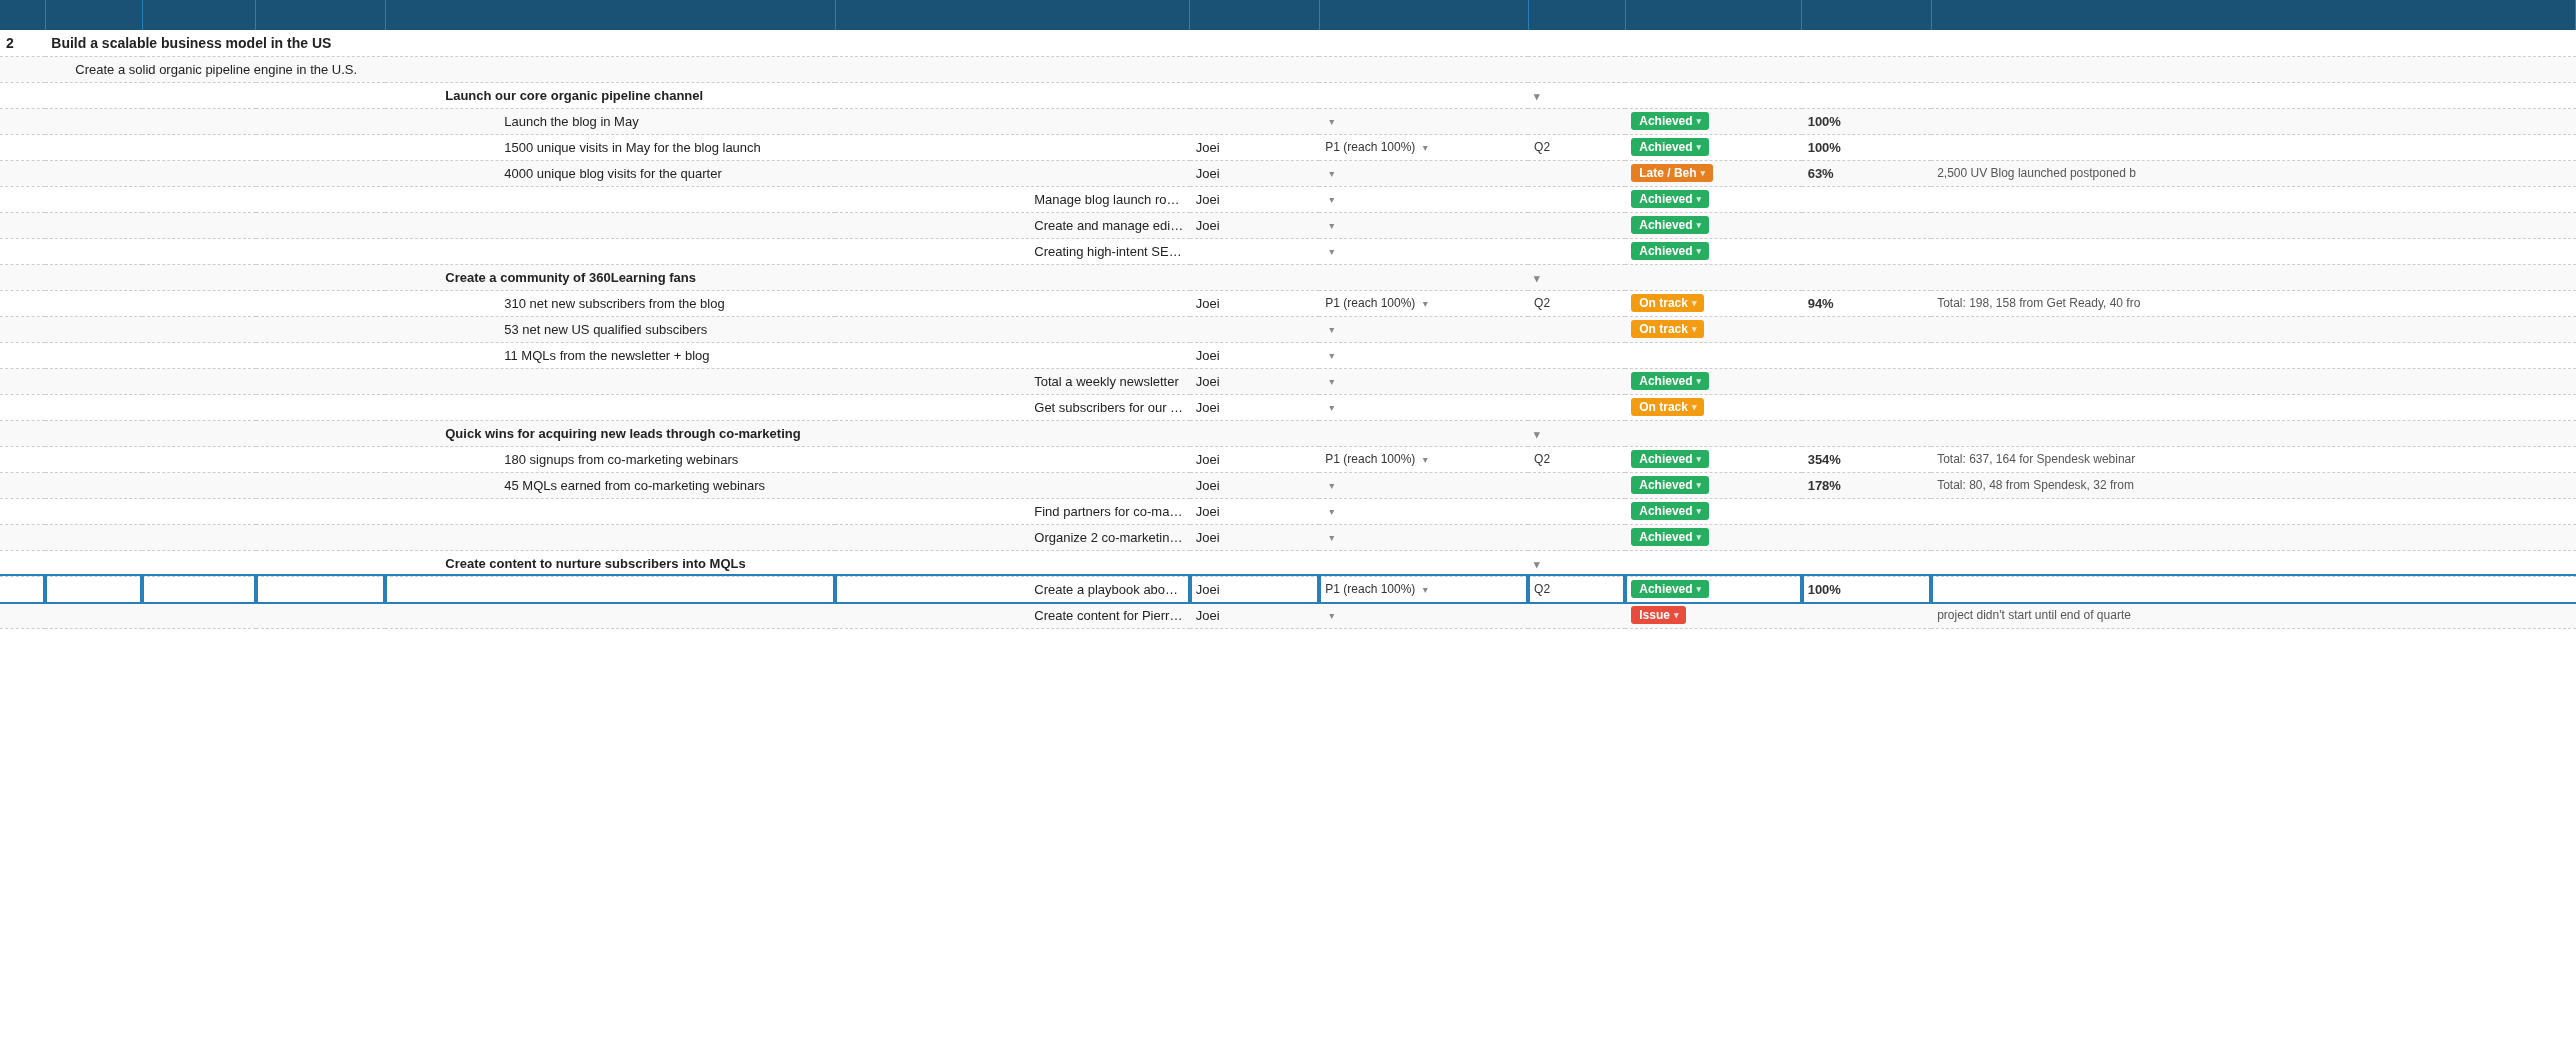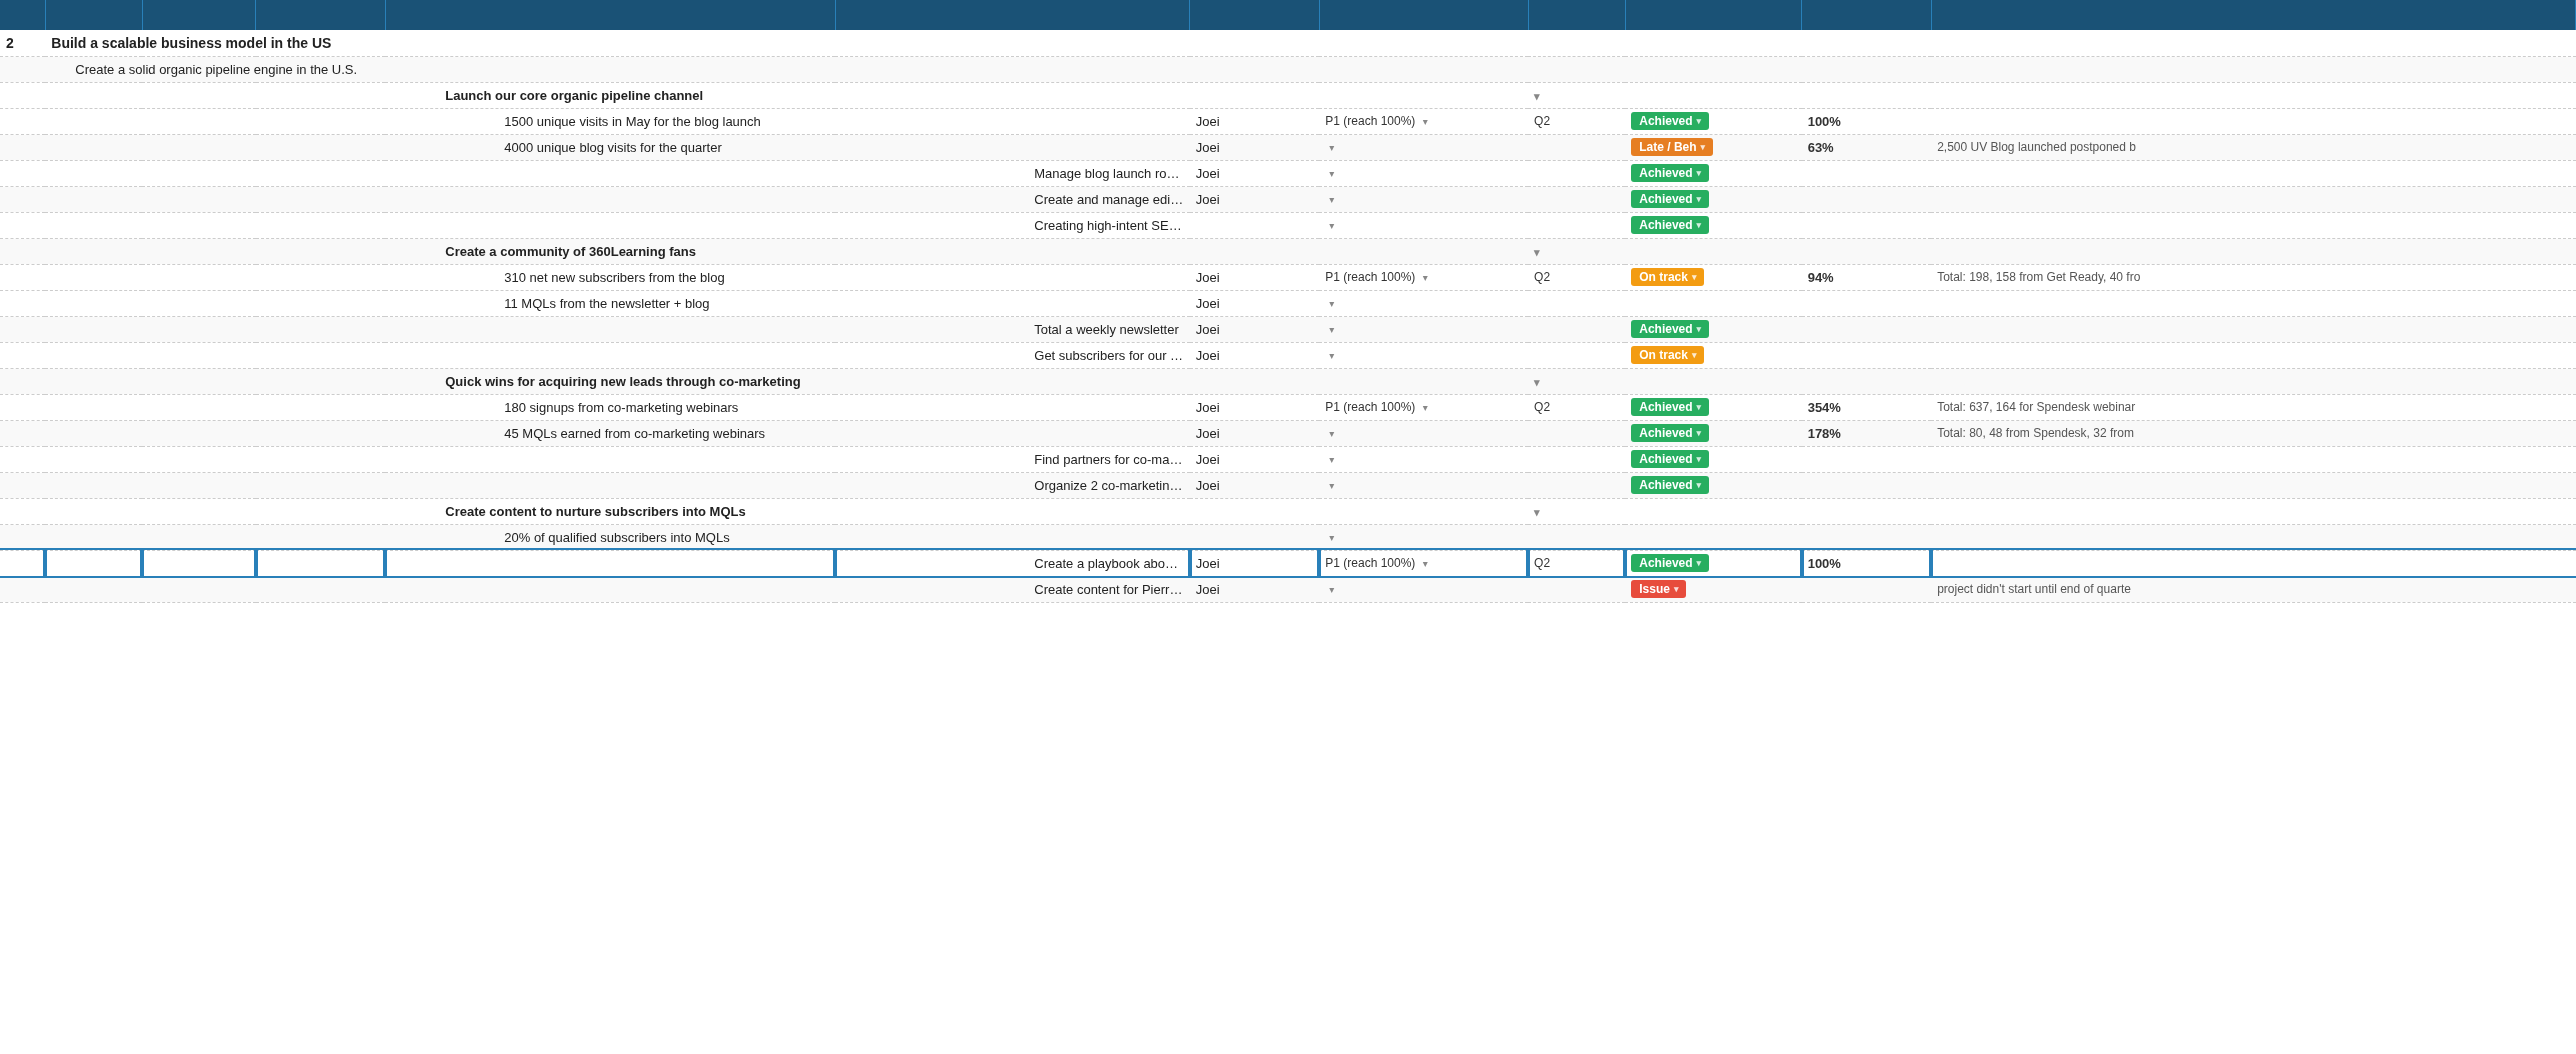--- a/index.html
+++ b/index.html
@@ -160,20 +160,34 @@
       <td></td>
       <td style="padding-left: 60px;; font-weight:bold;">Launch our core organic pipeline channel</td>
       <td></td>
       <td></td>
       <td></td>
       <td><span style="color:#888; font-size:11px;">▾</span></td>
       <td></td>
       <td></td>
       <td></td>
     </tr>
+      <tr class="row-even">
+      <td></td>
+      <td></td>
+      <td></td>
+      <td></td>
+      <td style="padding-left: 119px;">Launch the blog in May</td>
+                 <td></td>
+      <td></td>
+      <td style="font-size:12px; color:#333;"><span class="dropdown-arrow">▾</span></td>
+      <td style="font-size:12px; color:#333;"></td>
+      <td><span class="badge badge-achieved">Achieved <span class="badge-arrow">▾</span></span></td>
+      <td class="completion-pct">100%</td>
+      <td class="comment-text"></td>
+    </tr>
       <tr class="row-odd">
       <td></td>
       <td></td>
       <td></td>
       <td></td>
       <td style="padding-left: 119px;">1500 unique visits in May for the blog launch</td>
                  <td></td>
       <td>Joei</td>
       <td style="font-size:12px; color:#333;">P1 (reach 100%) <span class="dropdown-arrow">▾</span></td>
       <td style="font-size:12px; color:#333;">Q2</td>
@@ -258,20 +272,34 @@
       <td></td>
       <td style="padding-left: 119px;">310 net new subscribers from the blog</td>
                  <td></td>
       <td>Joei</td>
       <td style="font-size:12px; color:#333;">P1 (reach 100%) <span class="dropdown-arrow">▾</span></td>
       <td style="font-size:12px; color:#333;">Q2</td>
       <td><span class="badge badge-ontrack">On track <span class="badge-arrow">▾</span></span></td>
       <td class="completion-pct">94%</td>
       <td class="comment-text">Total: 198, 158 from Get Ready, 40 fro</td>
     </tr>
+      <tr class="row-even">
+      <td></td>
+      <td></td>
+      <td></td>
+      <td></td>
+      <td style="padding-left: 119px;">53 net new US qualified subscibers</td>
+                 <td></td>
+      <td></td>
+      <td style="font-size:12px; color:#333;"><span class="dropdown-arrow">▾</span></td>
+      <td style="font-size:12px; color:#333;"></td>
+      <td><span class="badge badge-ontrack">On track <span class="badge-arrow">▾</span></span></td>
+      <td class="completion-pct"></td>
+      <td class="comment-text"></td>
+    </tr>
       <tr class="row-odd">
       <td></td>
       <td></td>
       <td></td>
       <td></td>
       <td style="padding-left: 119px;">11 MQLs from the newsletter + blog</td>
                  <td></td>
       <td>Joei</td>
       <td style="font-size:12px; color:#333;"><span class="dropdown-arrow">▾</span></td>
       <td style="font-size:12px; color:#333;"></td>
@@ -384,34 +412,20 @@
       <td></td>
       <td style="padding-left: 60px;; font-weight:bold;">Create content to nurture subscribers into MQLs</td>
       <td></td>
       <td></td>
       <td></td>
       <td><span style="color:#888; font-size:11px;">▾</span></td>
       <td></td>
       <td></td>
       <td></td>
     </tr>
-      <tr class="row-even">
-      <td></td>
-      <td></td>
-      <td></td>
-      <td></td>
-      <td style="padding-left: 119px;">20% of qualified subscribers into MQLs</td>
-                 <td></td>
-      <td></td>
-      <td style="font-size:12px; color:#333;"><span class="dropdown-arrow">▾</span></td>
-      <td style="font-size:12px; color:#333;"></td>
-      <td><span></span></td>
-      <td class="completion-pct"></td>
-      <td class="comment-text"></td>
-    </tr>
       <tr class="row-odd selected-row">
       <td></td>
       <td></td>
       <td></td>
       <td></td>
       <td></td>
                  <td style="padding-left: 199px;">Create a playbook about Onboarding</td>
       <td>Joei</td>
       <td style="font-size:12px; color:#333;">P1 (reach 100%) <span class="dropdown-arrow">▾</span></td>
       <td style="font-size:12px; color:#333;">Q2</td>

